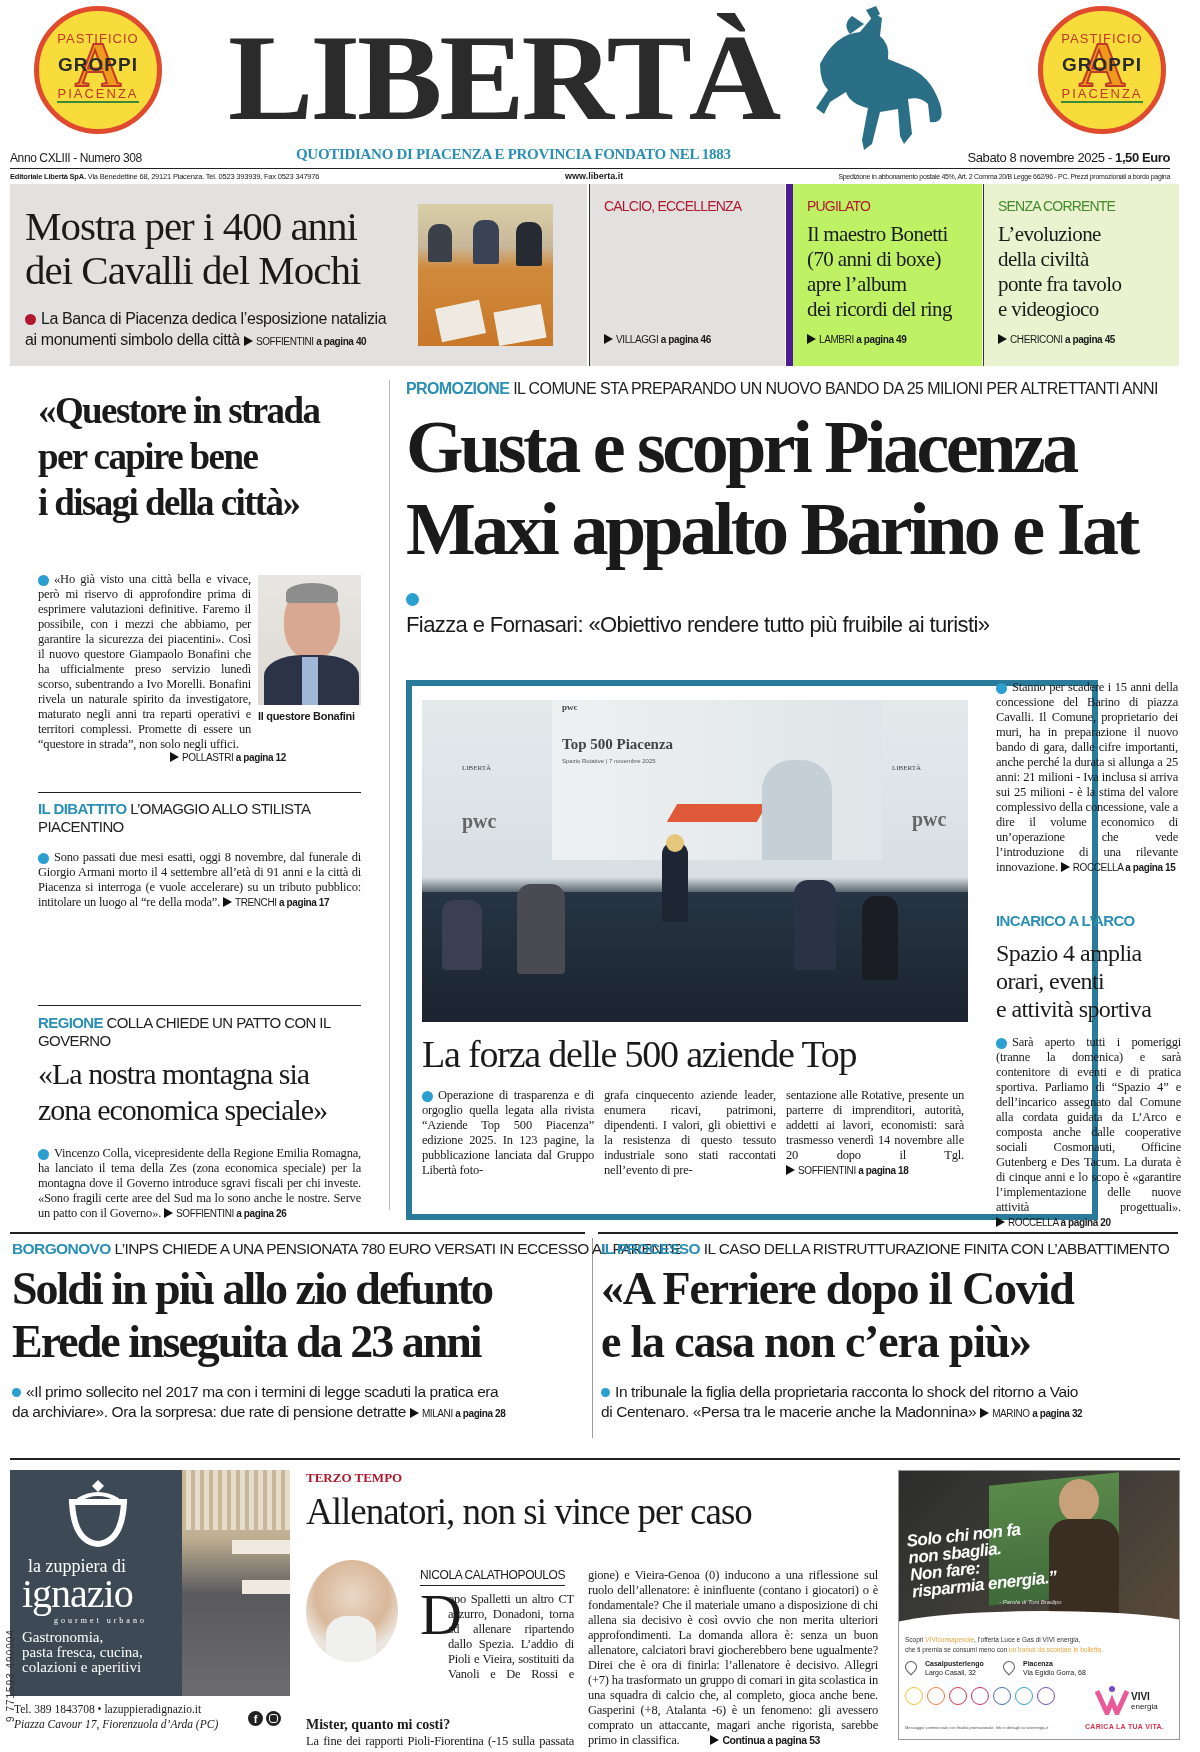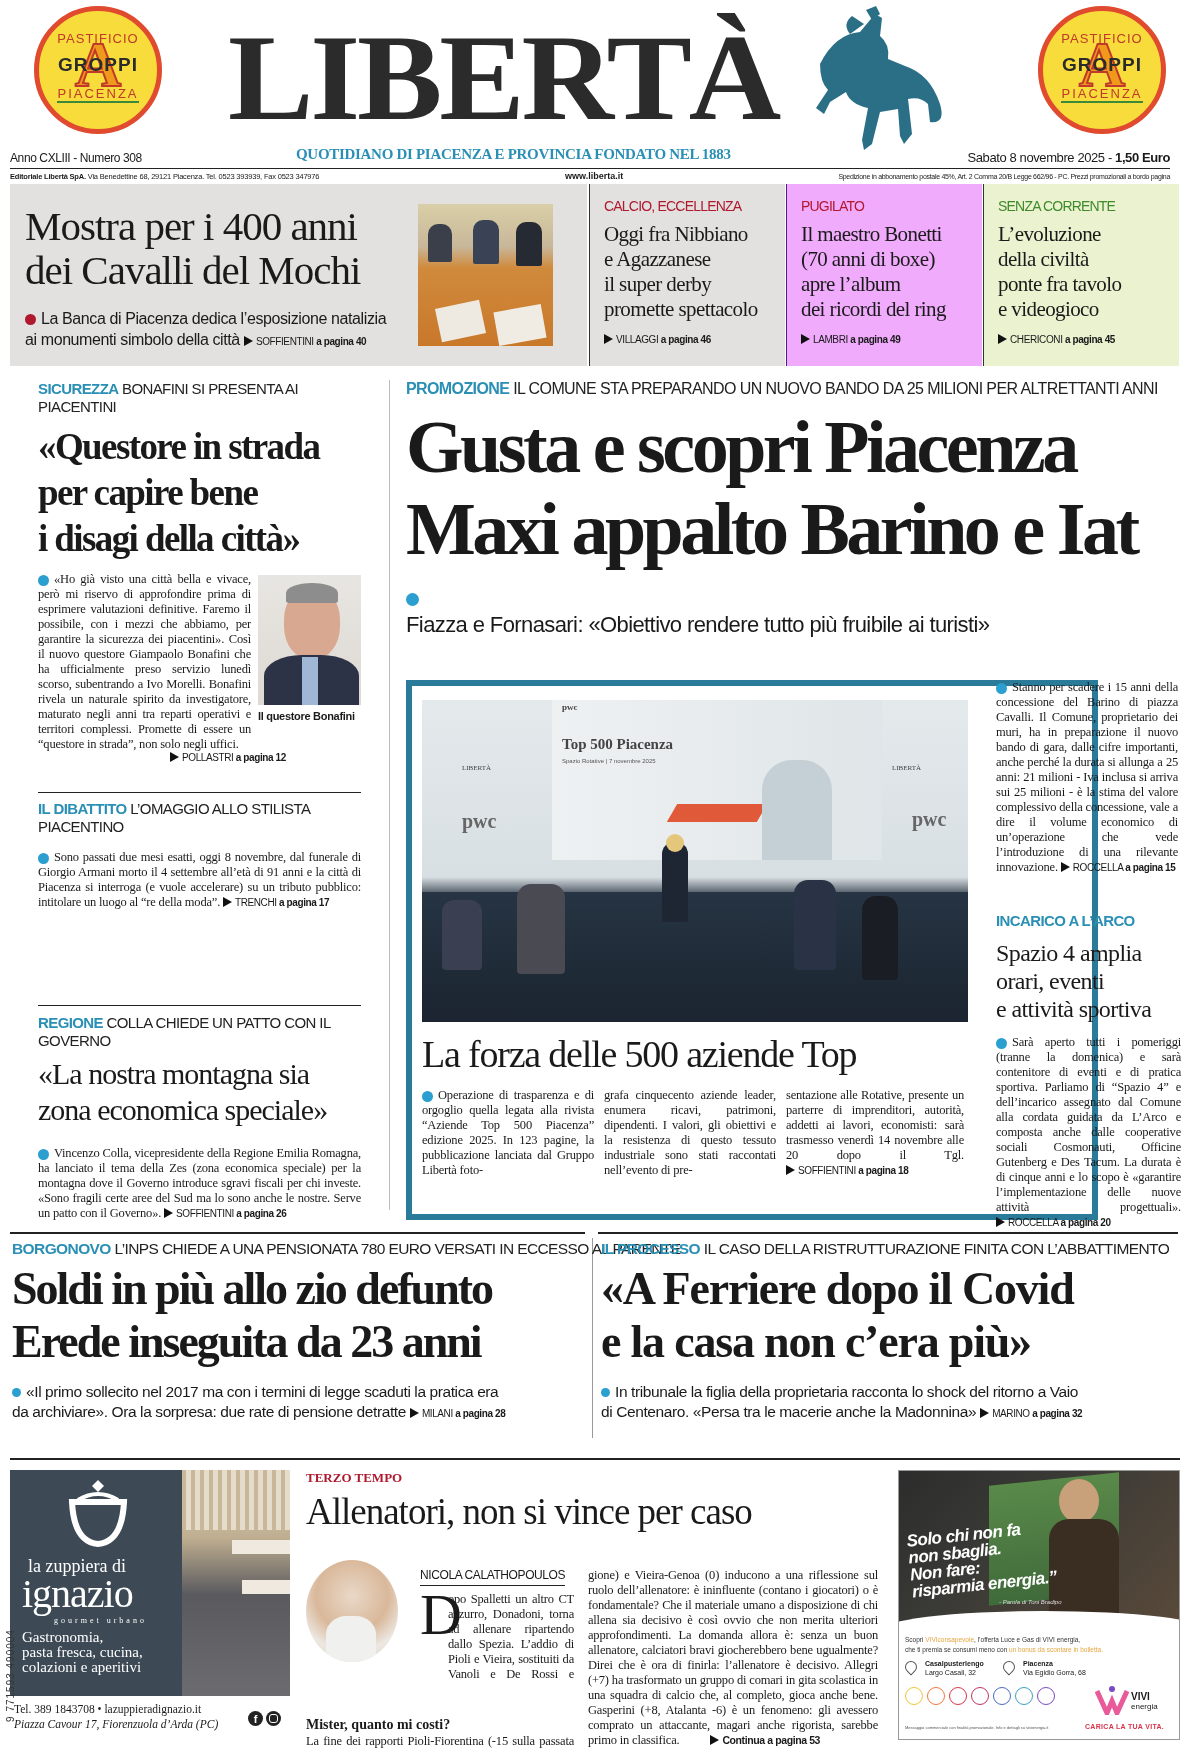--- a/index.html
+++ b/index.html
@@ -78,30 +78,24 @@
     <div class="abs" style="left:10px;top:20px;width:24px;height:38px;background:#3b3f4a;border-radius:10px 10px 2px 2px;"></div>
     <div class="abs" style="left:55px;top:16px;width:26px;height:44px;background:#3a4256;border-radius:10px 10px 2px 2px;"></div>
     <div class="abs" style="left:98px;top:18px;width:26px;height:44px;background:#262a33;border-radius:10px 10px 2px 2px;"></div>
     <div class="abs" style="left:20px;top:100px;width:45px;height:34px;background:#eeeae2;transform:rotate(-12deg);"></div>
     <div class="abs" style="left:78px;top:104px;width:48px;height:34px;background:#f0ece4;transform:rotate(-10deg);"></div>
   </div>
 </div>
 
 <div class="abs" style="left:589px;top:184px;width:196px;height:182px;background:#e2e1df;border-left:1px solid #333;">
   <div class="abs kicker-red" style="left:14px;top:14px;">CALCIO, ECCELLENZA</div>
-  <div class="abs hl-light" style="left:14px;top:38px;font-size:21px;line-height:25px;letter-spacing:-0.6px;">
-    <div>Oggi fra Nibbiano</div>
-    <div>e Agazzanese</div>
-    <div> il super derby</div>
-    <div>promette spettacolo</div>
-  </div>
   <div class="abs ref" style="left:14px;top:150px;"><span class="tri"></span><span>VILLAGGI</span> <b>a pagina 46</b></div>
 </div>
 
-<div class="abs" style="left:786px;top:184px;width:196px;height:182px;background:#f0abfc;border-left:1px solid #4c1d95;">
+<div class="abs" style="left:786px;top:184px;width:196px;height:182px;background:#bef264;border-left:7px solid #4c1d95;">
   <div class="abs kicker-red" style="left:14px;top:14px;">PUGILATO</div>
   <div class="abs hl-light" style="left:14px;top:38px;font-size:21px;line-height:25px;letter-spacing:-0.6px;">
     <div>Il maestro Bonetti</div>
     <div>(70 anni di boxe)</div>
     <div>apre l’album</div>
     <div>dei ricordi del ring</div>
   </div>
   <div class="abs ref" style="left:14px;top:150px;"><span class="tri"></span><span>LAMBRI</span> <b>a pagina 49</b></div>
 </div>
 
@@ -110,21 +104,20 @@
   <div class="abs hl-light" style="left:14px;top:38px;font-size:21px;line-height:25px;letter-spacing:-0.6px;">
     <div>L’evoluzione</div>
     <div>della civiltà</div>
     <div>ponte fra tavolo</div>
     <div>e videogioco</div>
   </div>
   <div class="abs ref" style="left:14px;top:150px;"><span class="tri"></span><span>CHERICONI</span> <b>a pagina 45</b></div>
 </div>
 
 <div class="abs" style="left:38px;top:380px;width:330px;">
-  <div style="font-size:15px;"><span class="kicker-strong">SICUREZZA</span><span class="kicker-rest"> BONAFINI SI PRESENTA AI PIACENTINI</span></div>
   <div class="hl-heavy" style="font-size:37px;line-height:46px;margin-top:8px;letter-spacing:-1.6px;">
     <div>«Questore in strada</div>
     <div>per capire bene</div>
     <div>i disagi della città»</div>
   </div>
 </div>
 <div class="photo" style="left:258px;top:575px;width:103px;height:130px;background:linear-gradient(180deg,#e8e6e2 0%,#ddd9d3 100%);">
   <div class="abs" style="left:26px;top:12px;width:56px;height:72px;border-radius:45%;background:#d9a890;"></div>
   <div class="abs" style="left:28px;top:8px;width:52px;height:20px;border-radius:50% 50% 10% 10%;background:#8d8d8d;"></div>
   <div class="abs" style="left:6px;top:80px;width:95px;height:52px;border-radius:40% 40% 0 0;background:#2d3346;"></div>

